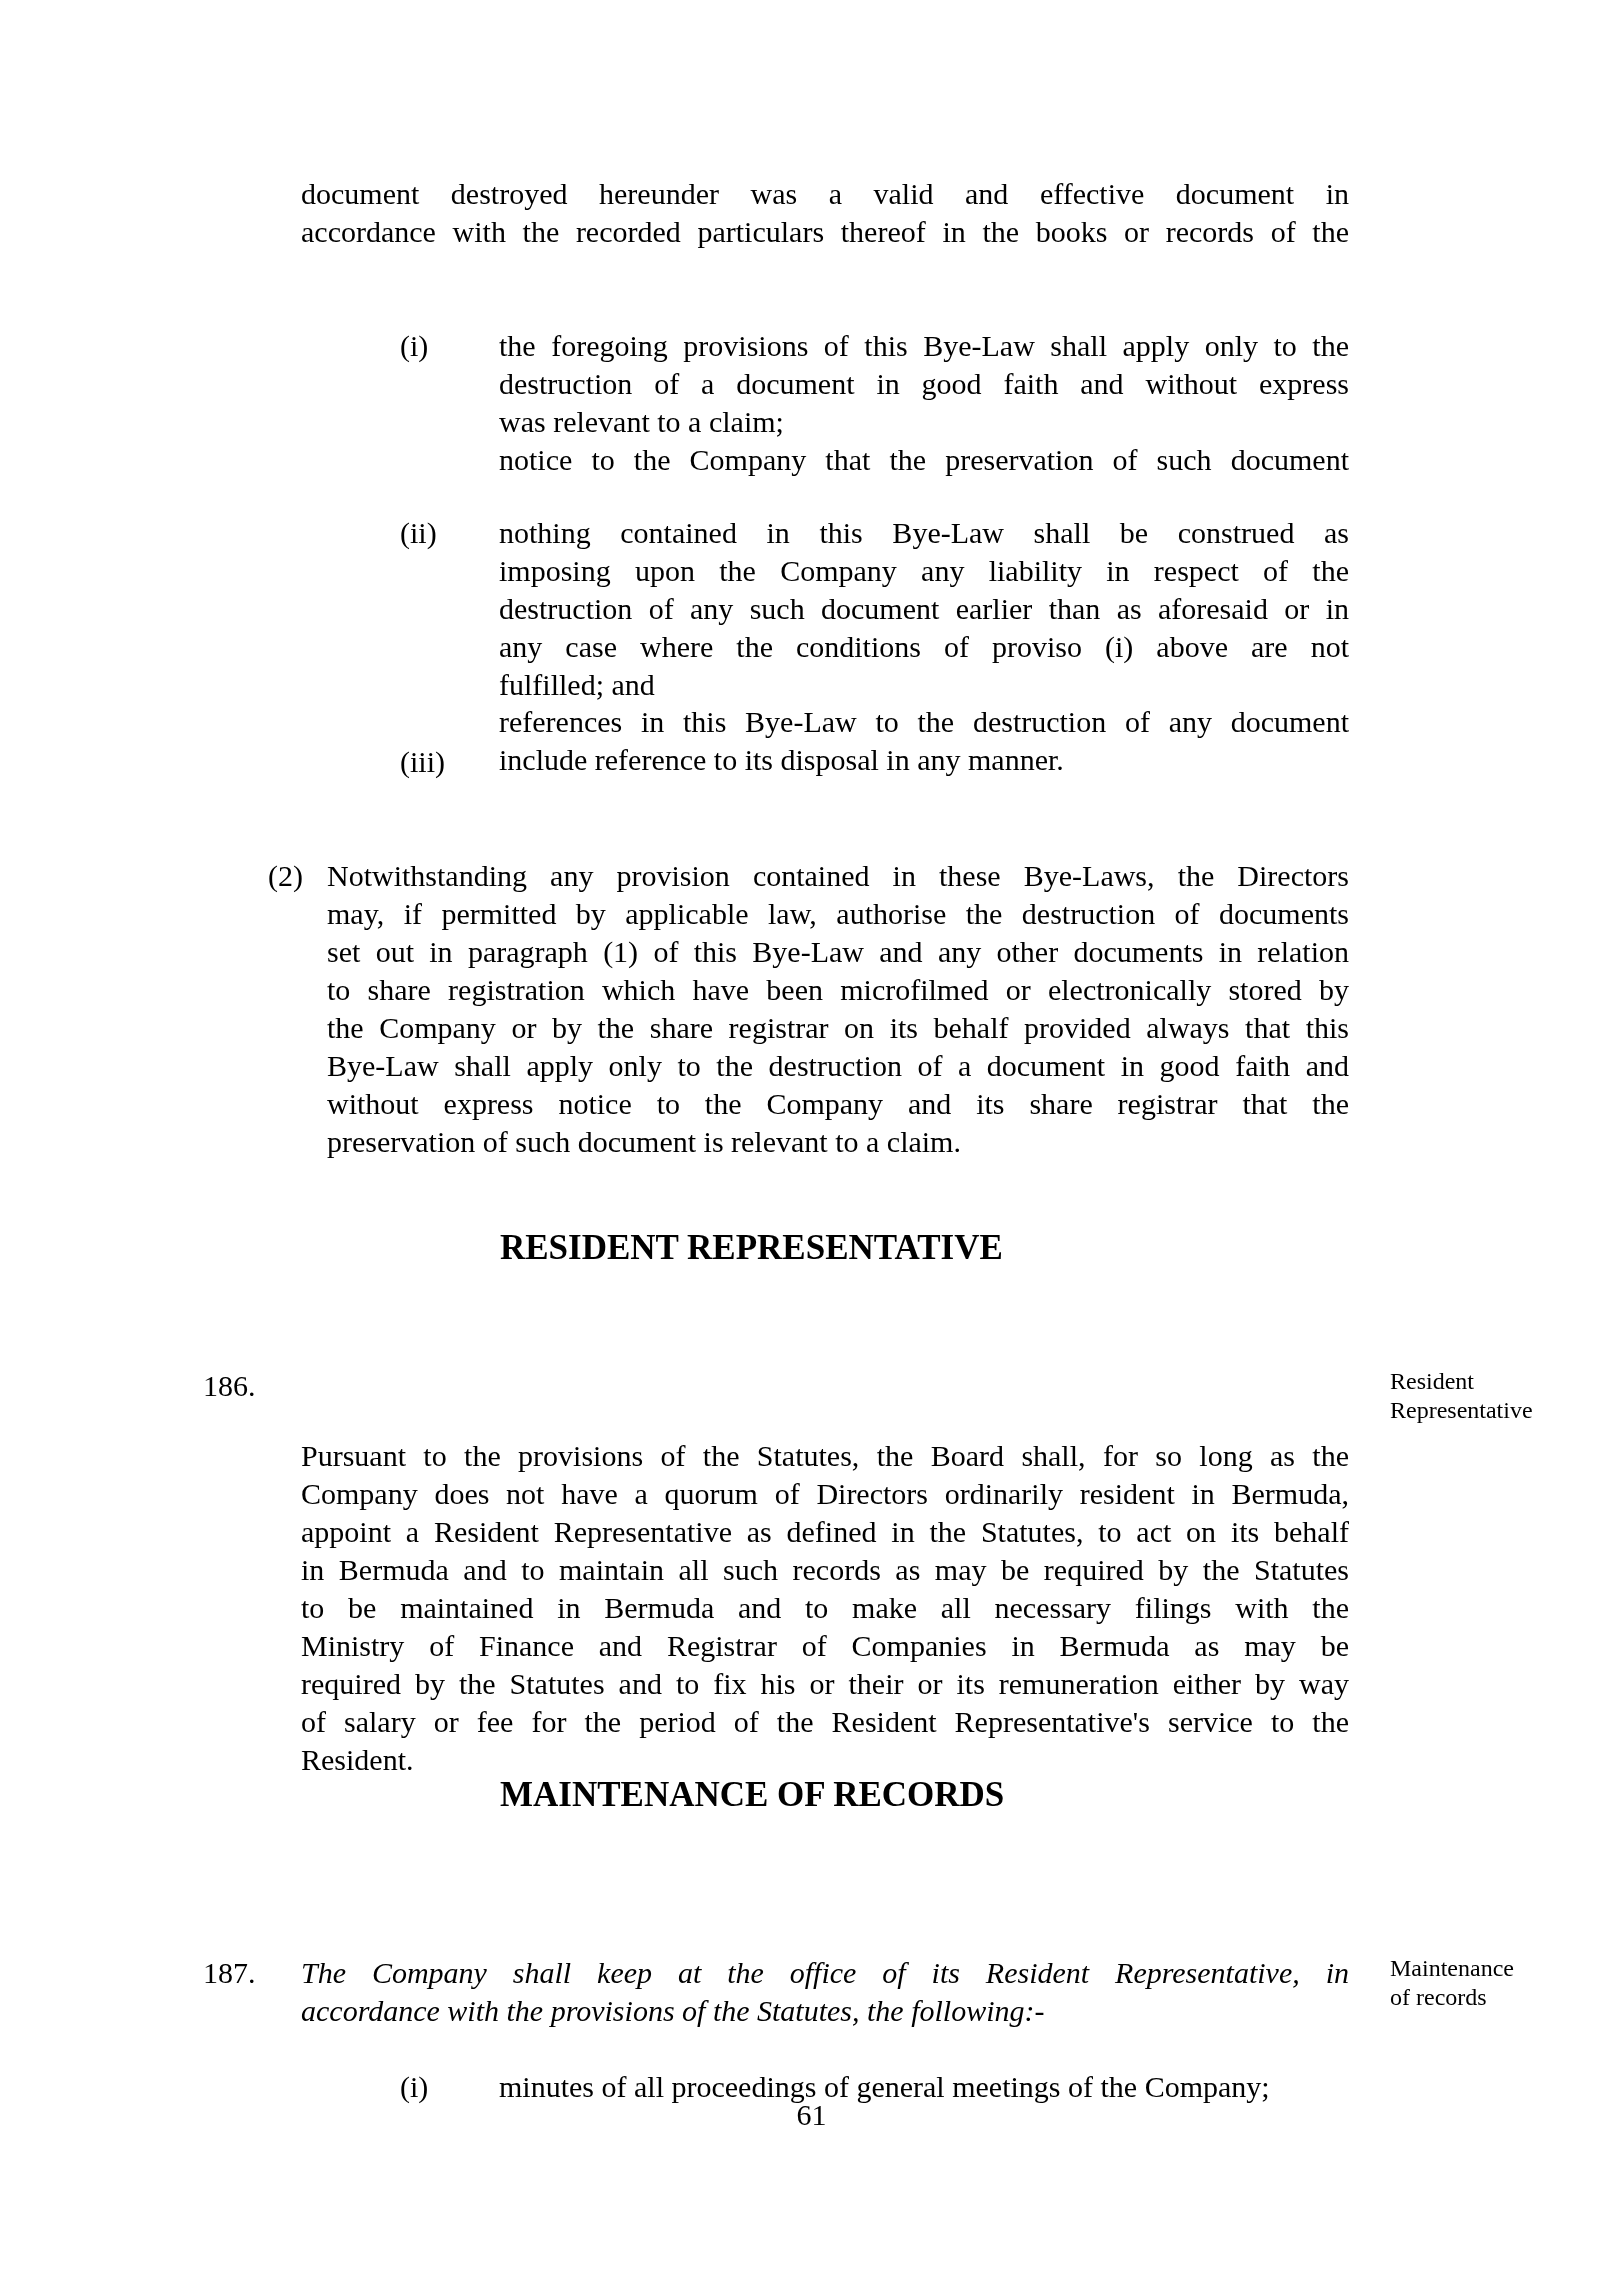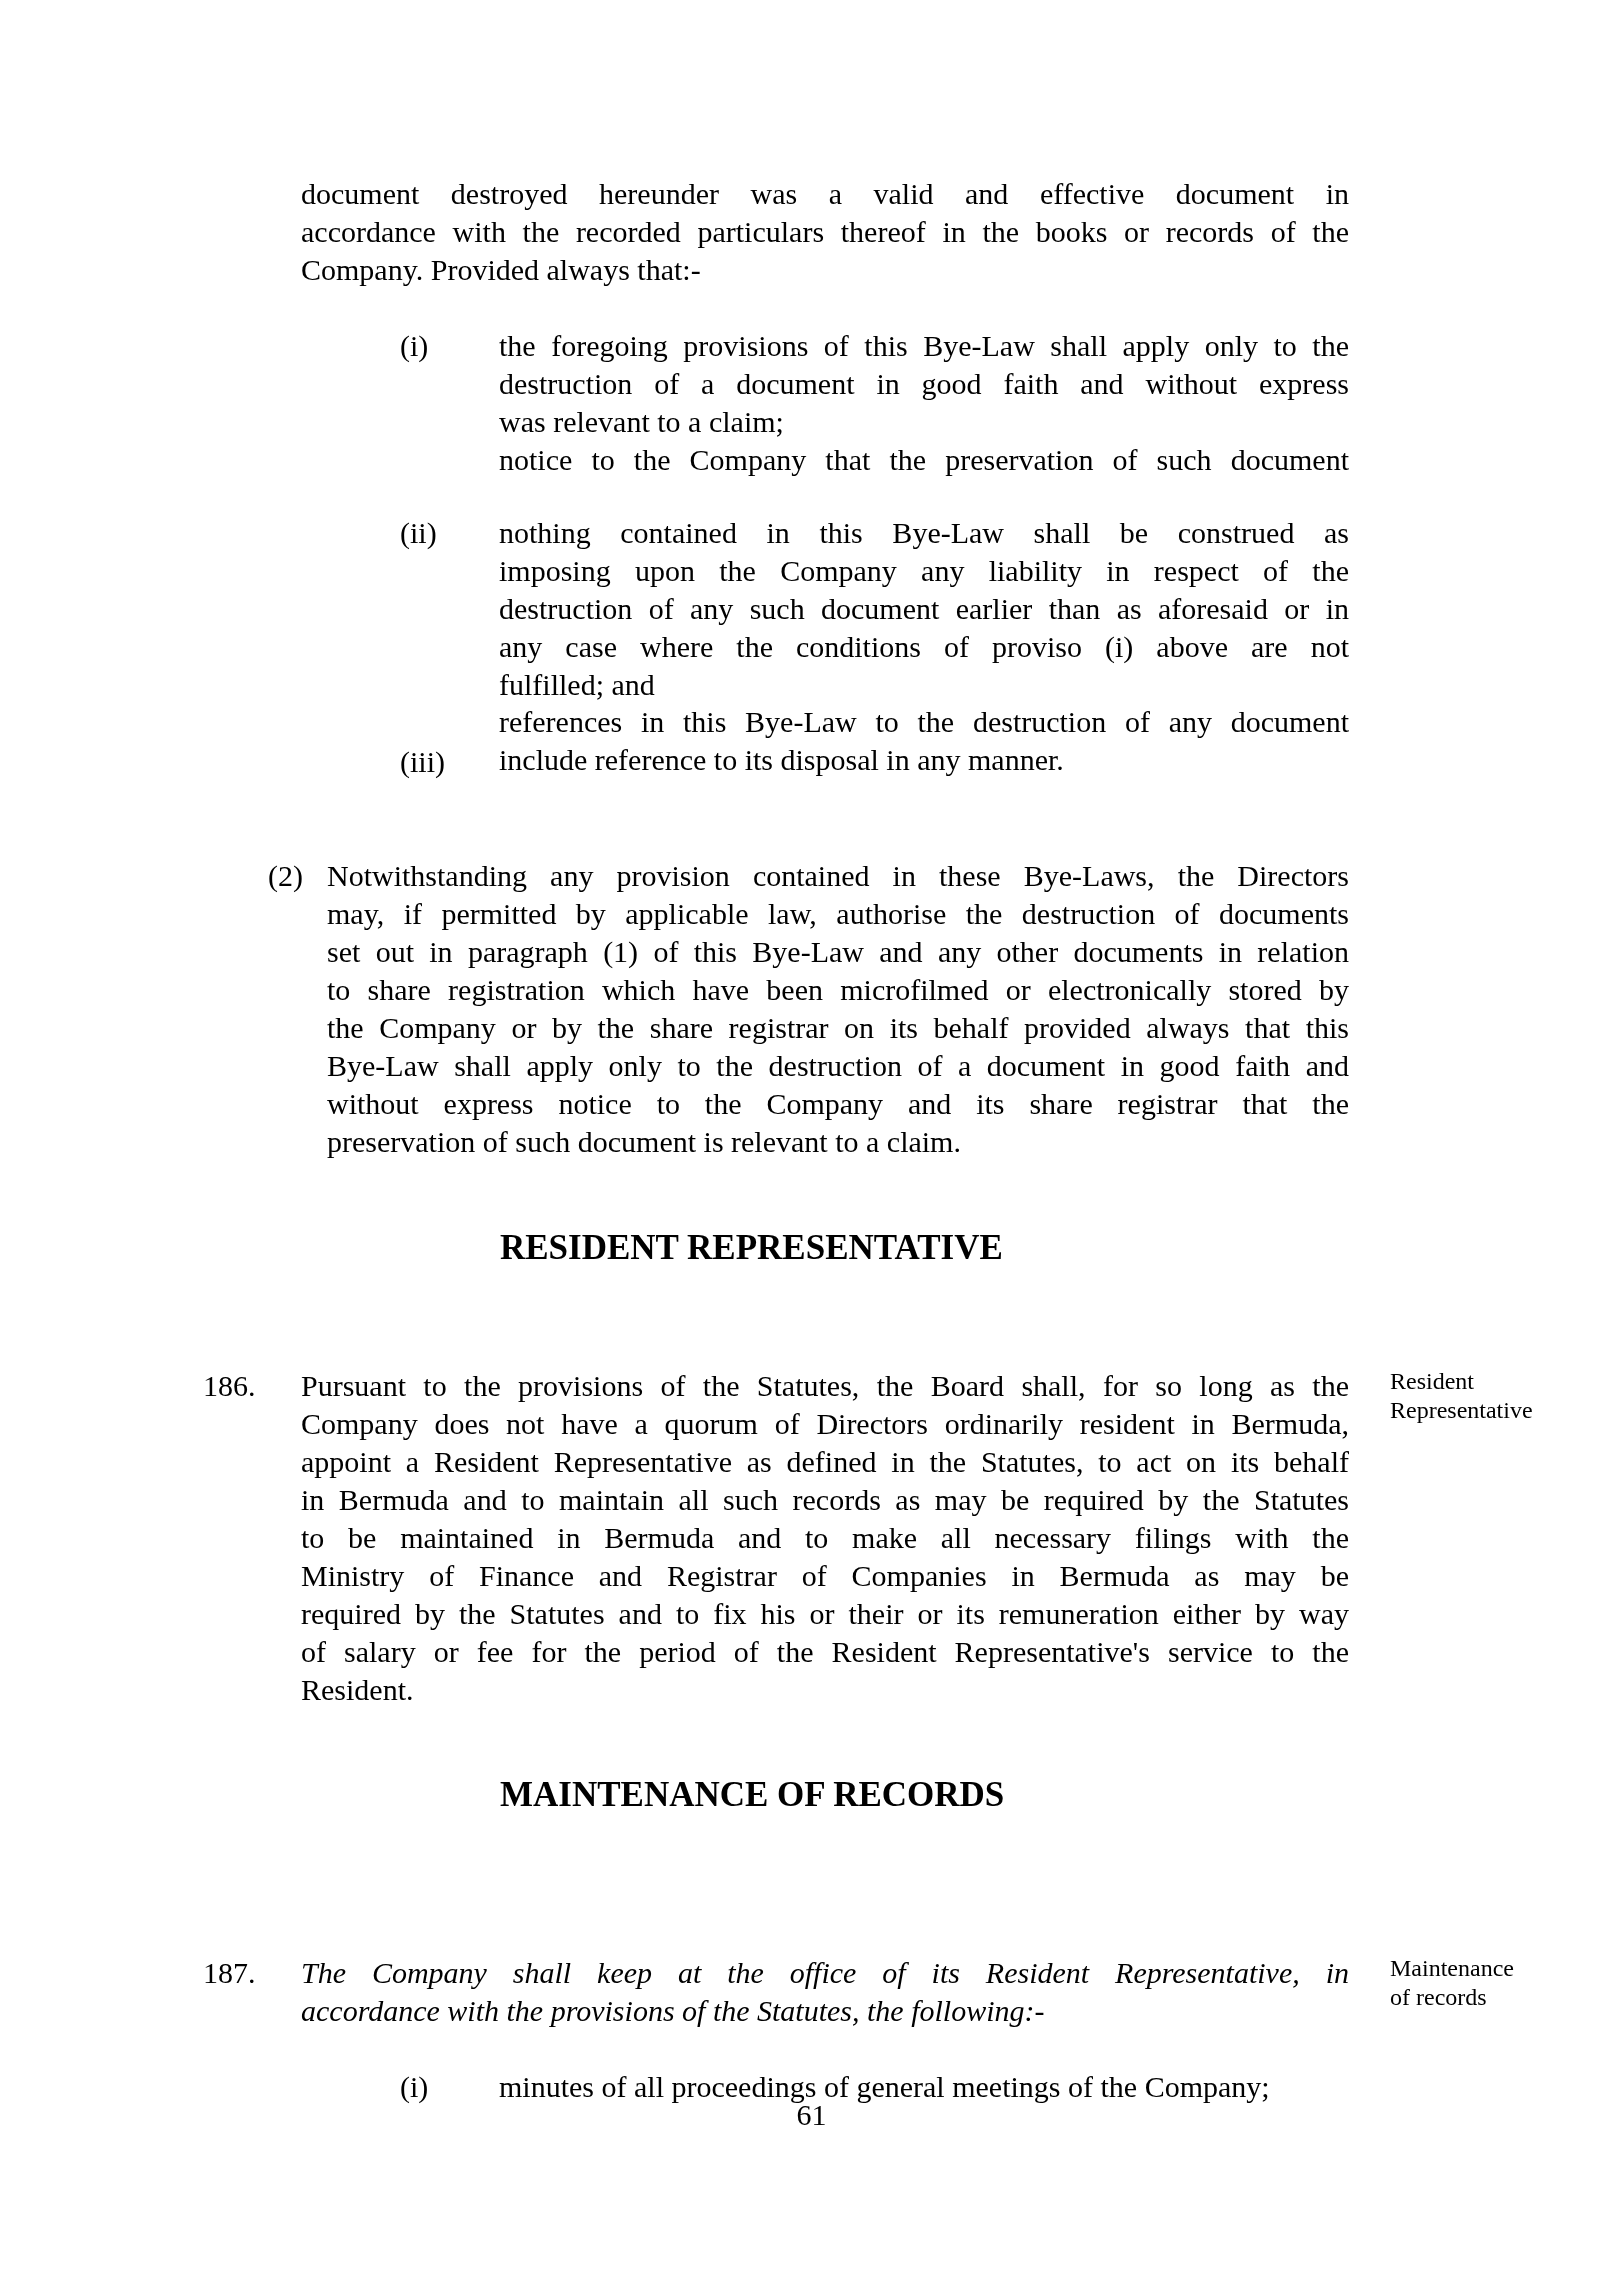--- a/index.html
+++ b/index.html
@@ -47,21 +47,20 @@
   }
 </style>
 </head>
 <body>
 
 <div class="page">
 
   <div class="para" style="left:301px; top:175px; width:1048px;">
     <span class="line">document destroyed hereunder was a valid and effective document in</span>
     <span class="line">accordance with the recorded particulars thereof in the books or records of the</span>
-    <span class="line last">Company.  Provided always that:-</span>
   </div>
 
   <div class="label" style="left:400px; top:327px;">(i)</div>
   <div class="para" style="left:499px; top:327px; width:850px;">
     <span class="line">the foregoing provisions of this Bye-Law shall apply only to the</span>
     <span class="line">destruction of a document in good faith and without express</span>
     <span class="line last">was relevant to a claim;</span>
     <span class="line">notice to the Company that the preservation of such document</span>
   </div>
 
@@ -88,21 +87,21 @@
     <span class="line">to share registration which have been microfilmed or electronically stored by</span>
     <span class="line">the Company or by the share registrar on its behalf provided always that this</span>
     <span class="line">Bye-Law shall apply only to the destruction of a document in good faith and</span>
     <span class="line">without express notice to the Company and its share registrar that the</span>
     <span class="line last">preservation of such document is relevant to a claim.</span>
   </div>
 
   <h2 class="heading" style="top:1228px; left:500px; width:auto;">RESIDENT REPRESENTATIVE</h2>
 
   <div class="label" style="left:203px; top:1367px;">186.</div>
-  <div class="para" style="left:301px; top:1367px; width:1048px;">
+  <div class="para" style="left:301px; top:1437px; width:1048px;">
     <span class="line">Pursuant to the provisions of the Statutes, the Board shall, for so long as the</span>
     <span class="line">Company does not have a quorum of Directors ordinarily resident in Bermuda,</span>
     <span class="line">appoint a Resident Representative as defined in the Statutes, to act on its behalf</span>
     <span class="line">in Bermuda and to maintain all such records as may be required by the Statutes</span>
     <span class="line">to be maintained in Bermuda and to make all necessary filings with the</span>
     <span class="line">Ministry of Finance and Registrar of Companies in Bermuda as may be</span>
     <span class="line">required by the Statutes and to fix his or their or its remuneration either by way</span>
     <span class="line">of salary or fee for the period of the Resident Representative's service to the</span>
     <span class="line last">Resident.</span>
   </div>

